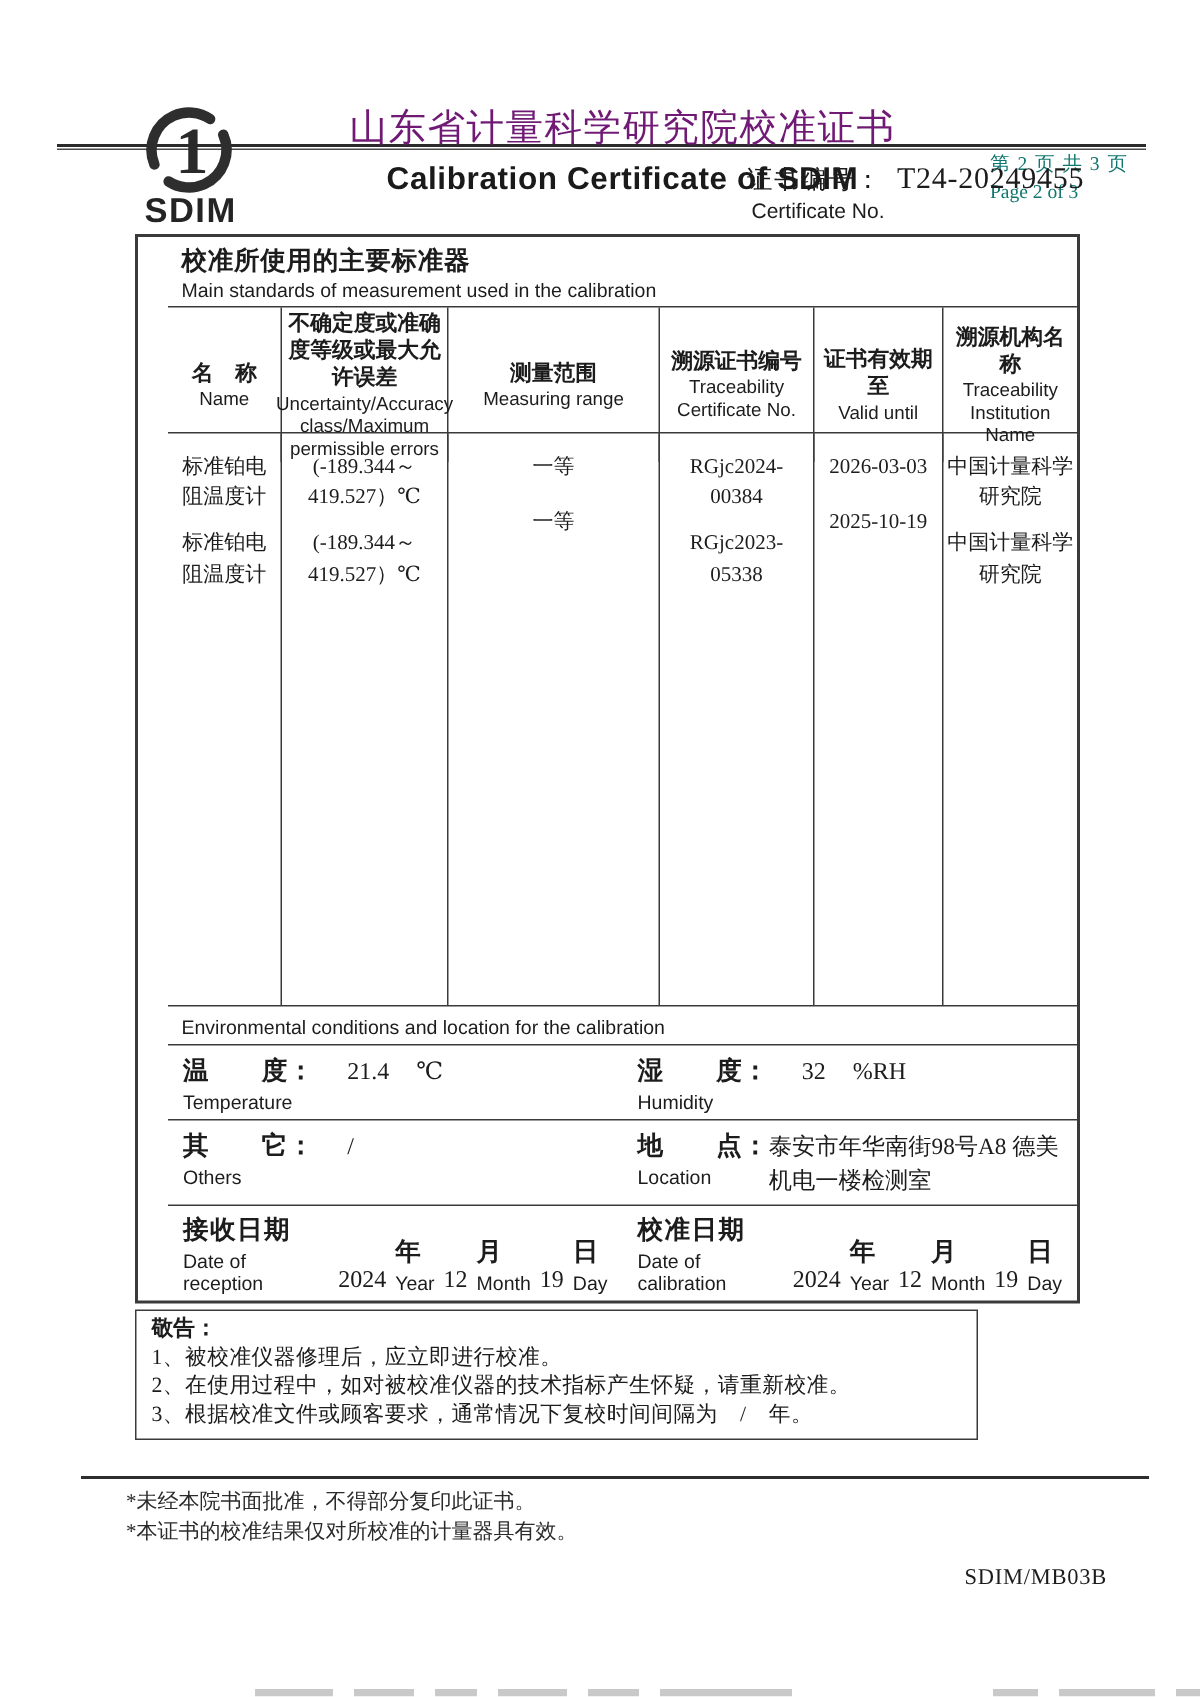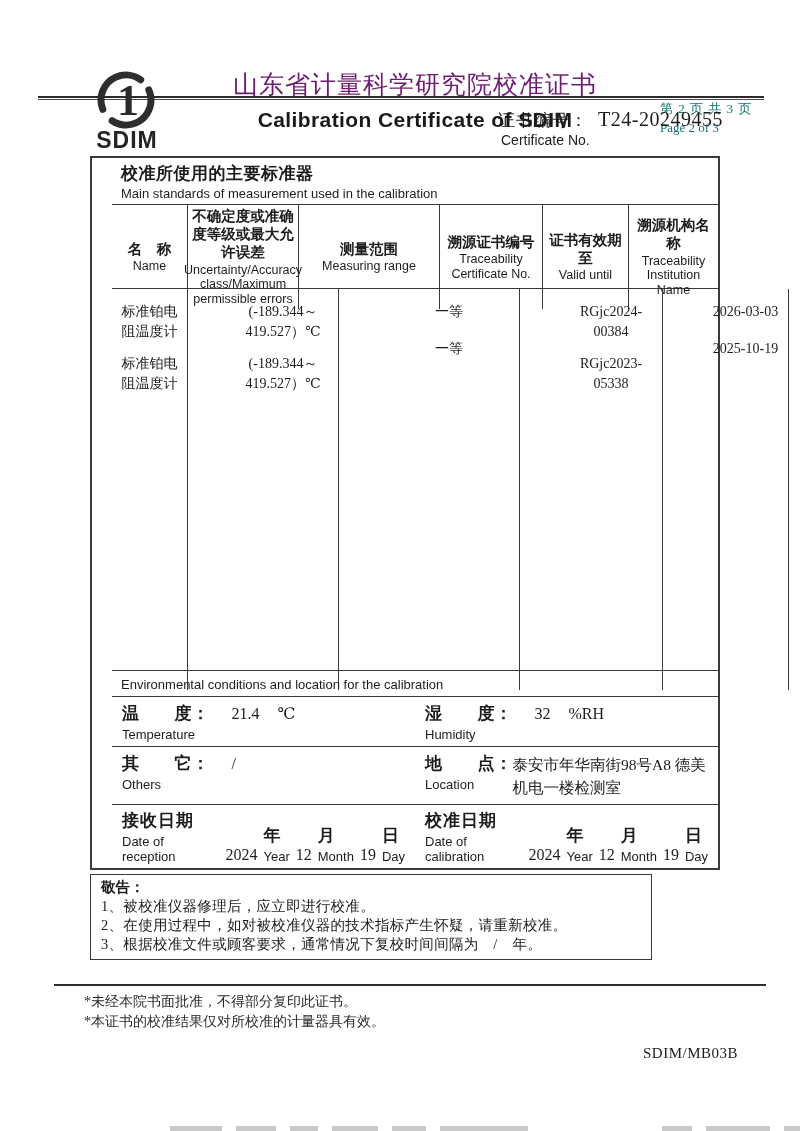--- a/index.html
+++ b/index.html
@@ -42,21 +42,21 @@
   .cols6 { display: grid; grid-template-columns: 76px 111px 141px 103px 86px 1fr; }
   .hdr-row { height: 84px; border-bottom: 1.5px solid #3a3a3a; }
   .hdr-cell {
     display: flex; flex-direction: column; justify-content: center; align-items: center;
     text-align: center; padding: 2px 3px; border-right: 1.5px solid #3a3a3a;
   }
   .hdr-cell:last-child { border-right: none; }
   .hdr-cell .h-zh { font-size: 14.5px; font-weight: 600; line-height: 1.25; }
   .hdr-cell .h-en { font-size: 12.5px; line-height: 1.18; margin-top: 1px; }
 
-  .tbl-body { height: 381px; gap: 40px; }
+  .tbl-body { height: 381px; }
   .body-col { border-right: 1.5px solid #3a3a3a; padding-top: 13px; }
   .body-col:last-child { border-right: none; }
   .cell {
     white-space: pre-line; text-align: center; font-size: 14px; line-height: 1.45;
     margin-bottom: 11px; padding: 0 2px;
   }
 
   .env-title { padding: 5px 9px 4px; border-top: 1.5px solid #3a3a3a; border-bottom: 1.5px solid #3a3a3a; }
   .env-title .t-zh { font-size: 17px; font-weight: bold; letter-spacing: 0.5px; }
   .env-title .t-en { font-size: 13px; margin-top: 1px; }

